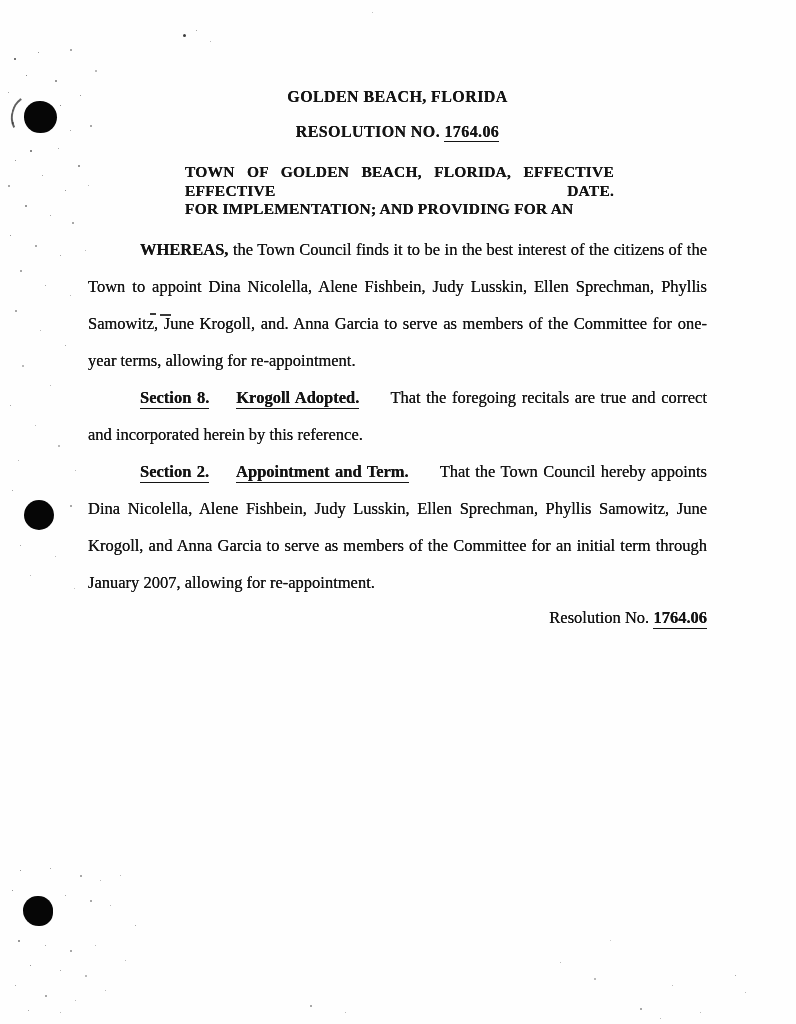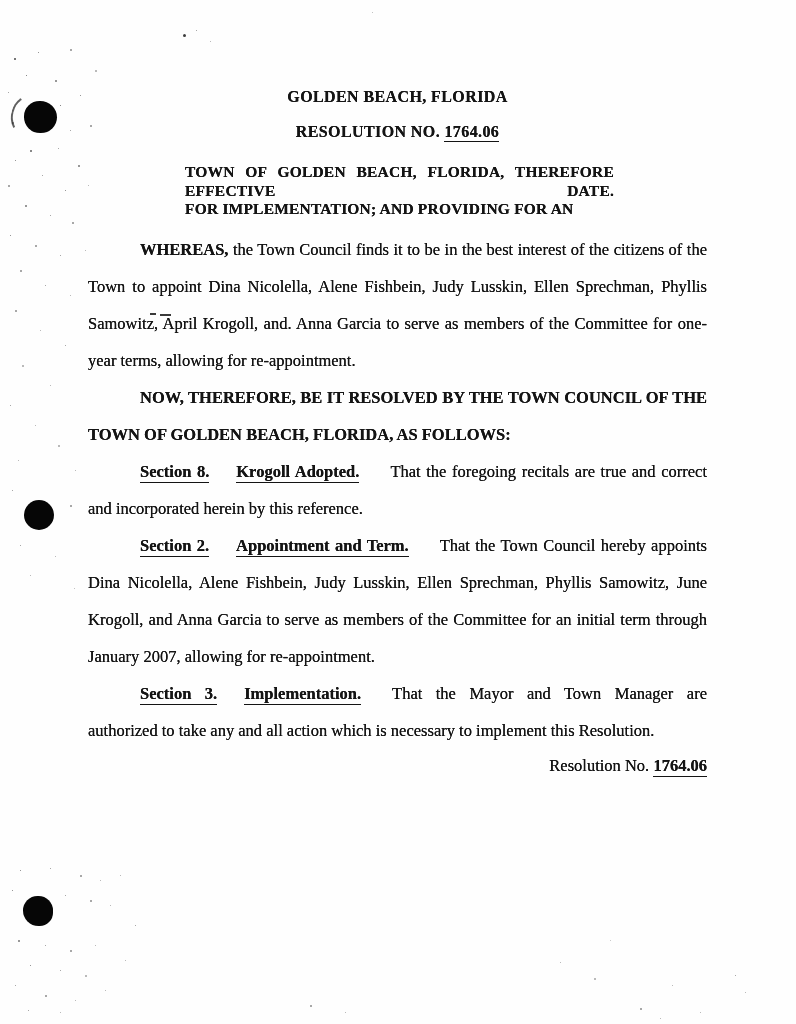--- a/index.html
+++ b/index.html
@@ -150,36 +150,34 @@
       </div>
   </div>
 
   <div class="content">
 
     <div class="h-city">GOLDEN BEACH, FLORIDA</div>
 
     <div class="h-res"><span>RESOLUTION NO. </span><span class="underlined">1764.06</span></div>
 
     <div class="title-block">
-      <div class="title-line">TOWN OF GOLDEN BEACH, FLORIDA, THEREFORE</div>
+      <div class="title-line">TOWN OF GOLDEN BEACH, FLORIDA, EFFECTIVE</div>
       <div class="title-line">EFFECTIVE DATE.</div>
       <div class="title-line">FOR IMPLEMENTATION; AND PROVIDING FOR AN</div>
     </div>
 
     <div class="body-text">
 
 
-      <p><span class="lead-bold">WHEREAS,</span><span> the Town Council finds it to be in the best interest of the citizens of the Town to appoint Dina Nicolella, Alene Fishbein, Judy Lusskin, Ellen Sprechman, Phyllis Samowitz, April Krogoll, and. Anna Garcia to serve as members of the Committee for one-year terms, allowing for re-appointment.</span></p>
+      <p><span class="lead-bold">WHEREAS,</span><span> the Town Council finds it to be in the best interest of the citizens of the Town to appoint Dina Nicolella, Alene Fishbein, Judy Lusskin, Ellen Sprechman, Phyllis Samowitz, June Krogoll, and. Anna Garcia to serve as members of the Committee for one-year terms, allowing for re-appointment.</span></p>
 
-      <p class="all-bold">NOW, THEREFORE, BE IT RESOLVED BY THE TOWN COUNCIL OF THE TOWN OF GOLDEN BEACH, FLORIDA, AS FOLLOWS:</p>
 
       <p><span class="sec-label">Section 8.</span><span class="gap-1"></span><span class="sec-label">Krogoll Adopted.</span><span class="gap-2"></span><span>That the foregoing recitals are true and correct and incorporated herein by this reference.</span></p>
 
       <p><span class="sec-label">Section 2.</span><span class="gap-1"></span><span class="sec-label">Appointment and Term.</span><span class="gap-2"></span><span>That the Town Council hereby appoints Dina Nicolella, Alene Fishbein, Judy Lusskin, Ellen Sprechman, Phyllis Samowitz, June Krogoll, and Anna Garcia to serve as members of the Committee for an initial term through January 2007, allowing for re-appointment.</span></p>
 
-      <p><span class="sec-label">Section 3.</span><span class="gap-1"></span><span class="sec-label">Implementation.</span><span class="gap-2"></span><span>That the Mayor and Town Manager are authorized to take any and all action which is necessary to implement this Resolution.</span></p>
 
     </div>
 
     <div class="footer-line"><span>Resolution No. </span><span class="footer-num">1764.06</span></div>
 
   </div>
 </div>
 
 </body></html>

